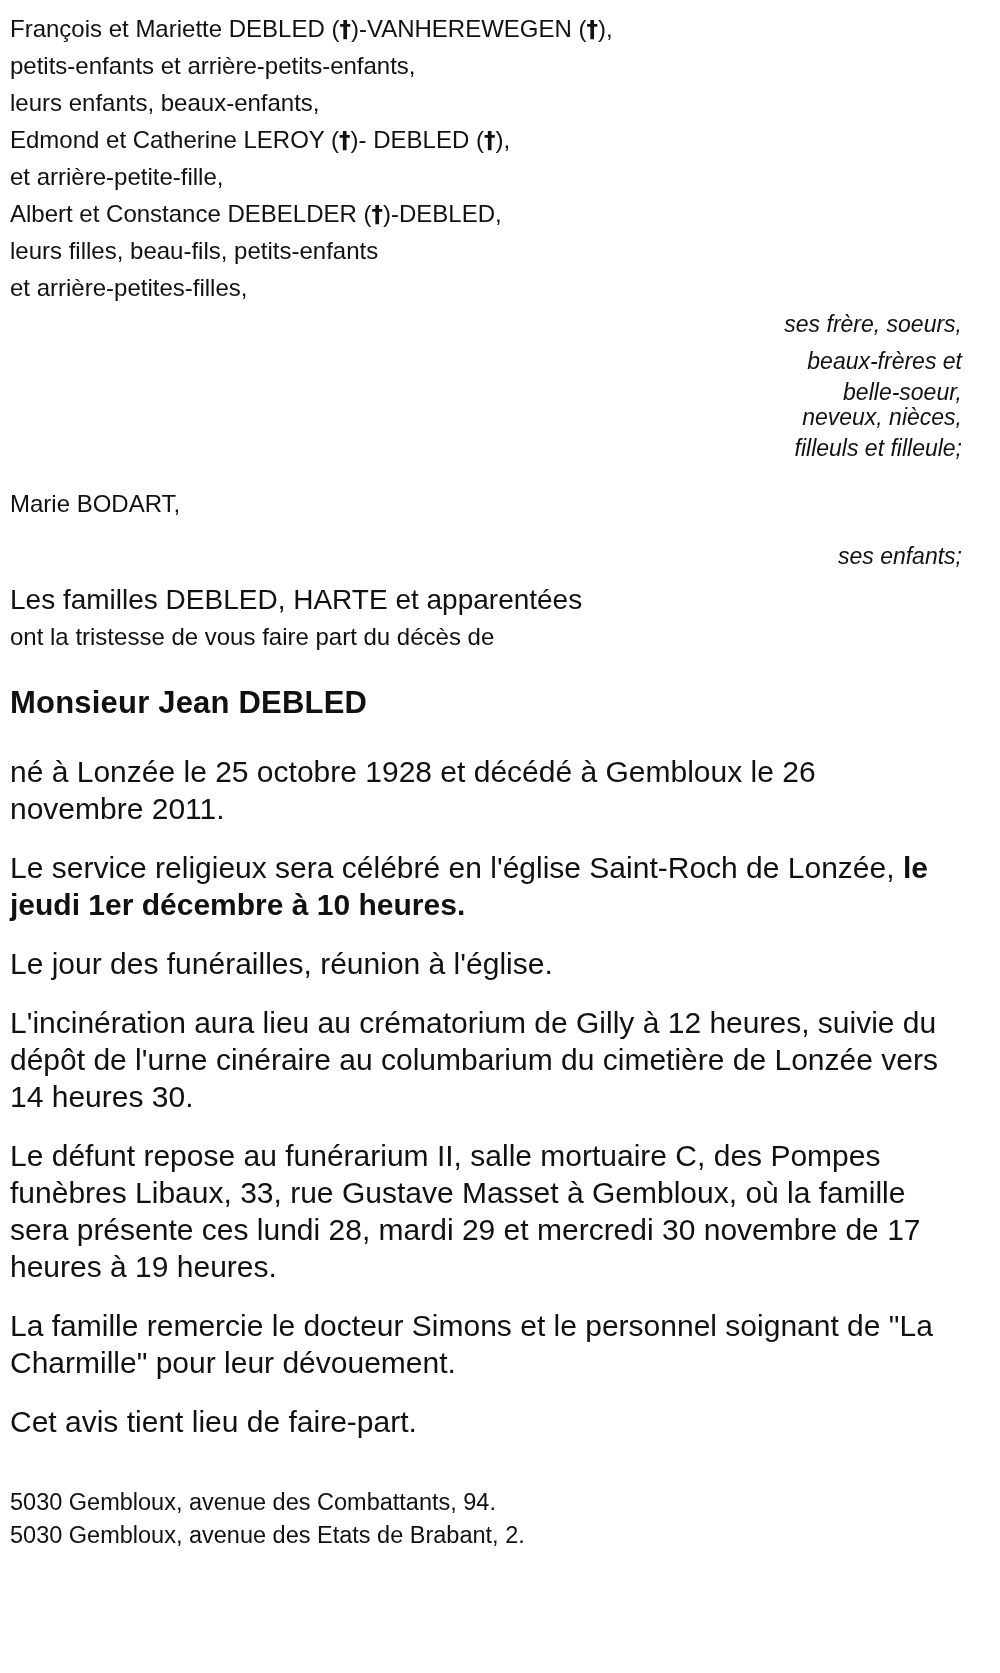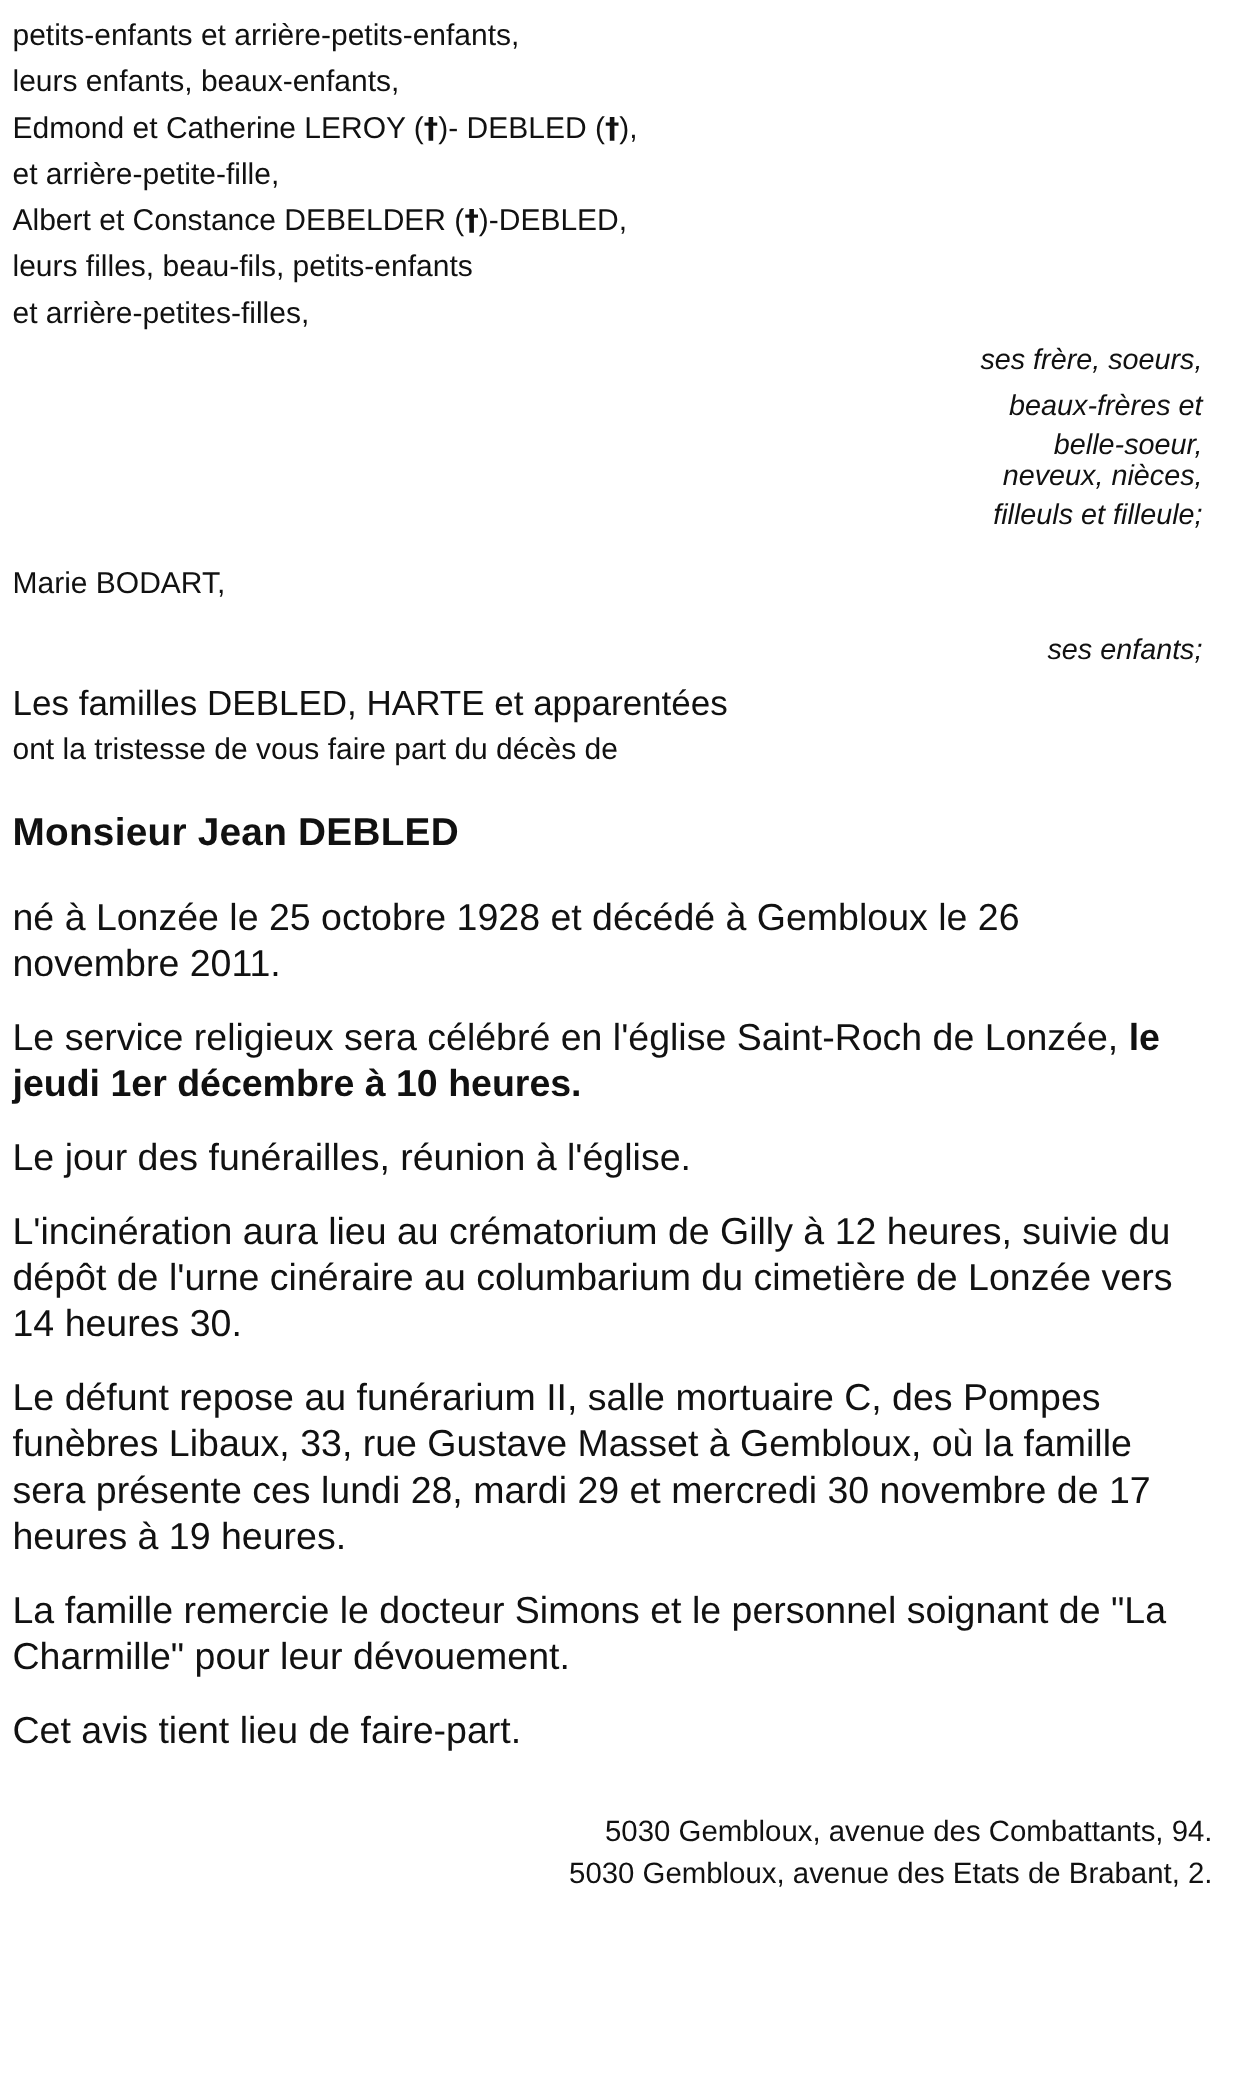--- a/index.html
+++ b/index.html
@@ -92,30 +92,30 @@
     margin-top: 22px;
   }
   .body-para.first { margin-top: 30px; }
 
   .body-para b { font-weight: 700; }
 
   .addresses {
     font-size: 23.5px;
     line-height: 33px;
     margin-top: 46px;
-    text-align: right;
   }
 </style>
 </head>
 <body>
 
 <div class="page">
 
   <div class="relatives">
 
+    <div class="line"><span>François et Mariette DEBLED (</span><span class="dagger">†</span><span>)-VANHEREWEGEN (</span><span class="dagger">†</span><span>),</span></div>
 
     <div class="line">petits-enfants et arrière-petits-enfants,</div>
 
     <div class="line">leurs enfants, beaux-enfants,</div>
 
     <div class="line"><span>Edmond et Catherine LEROY (</span><span class="dagger">†</span><span>)- DEBLED (</span><span class="dagger">†</span><span>),</span></div>
 
 
     <div class="line">et arrière-petite-fille,</div>
 

